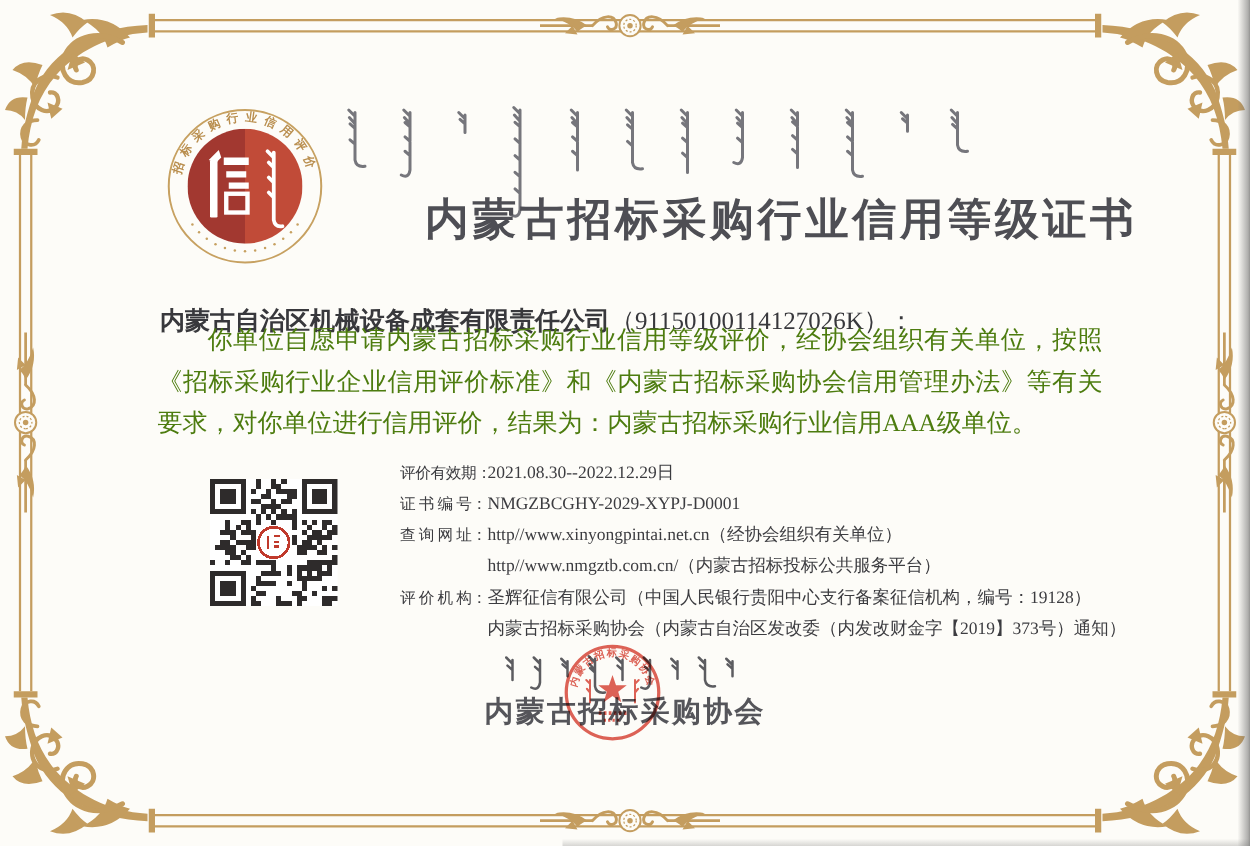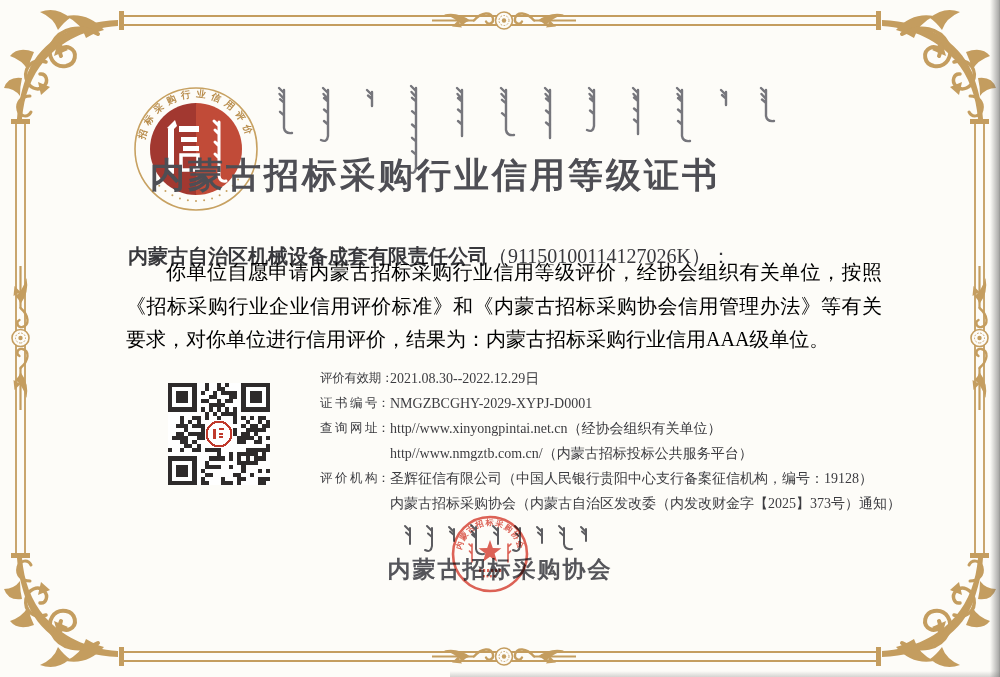--- a/index.html
+++ b/index.html
@@ -13,26 +13,26 @@
   .scan-right{position:absolute;right:0;top:0;width:10px;height:100%;z-index:9;
       background:linear-gradient(to right,rgba(0,0,0,0),rgba(110,110,110,.55) 85%,rgba(90,90,90,.65));}
   .scan-bottom{position:absolute;right:0;bottom:0;width:55%;height:6px;z-index:9;
       background:linear-gradient(to bottom,rgba(0,0,0,0),rgba(120,120,120,.30));}
   
   .logo{left:131px;top:84px;width:130px;height:130px;z-index:3;}
   
   .mong-top{left:272px;top:82px;width:540px;height:100px;z-index:2;}
   .mong-footer{left:402px;top:523px;width:200px;height:34px;z-index:2;}
   
-  .title{left:150px;top:152px;width:760px;text-align:left;font-size:35px;font-weight:bold;
+  .title{left:150px;top:152px;width:760px;text-align:right;font-size:35px;font-weight:bold;
          letter-spacing:3px;color:#4e4e54;z-index:3;}
   
   .company{left:128px;top:243px;width:800px;font-size:20px;color:#38383c;z-index:3;}
   .company .cname{font-weight:bold;}
-  .body-par{left:126px;top:256px;width:756px;font-size:20px;line-height:33.5px;color:#000000;
+  .body-par{left:126px;top:256px;width:756px;font-size:20px;line-height:33.5px;color:#4d7c0f;
             text-align:justify;text-indent:2em;z-index:3;}
   
   .qr-wrap{left:168px;top:383px;width:102px;height:102px;z-index:3;}
   
   .details{left:320px;top:366px;z-index:3;color:#3c3c40;}
   .detail-row{display:flex;height:25px;line-height:25px;white-space:pre;}
   .detail-row .lbl{width:70px;font-size:12.5px;letter-spacing:-0.3px;flex:0 0 70px;}
   .detail-row .val{font-size:14px;}
   
   .issuer{left:300px;top:554px;width:400px;text-align:center;font-size:23px;font-weight:600;
@@ -344,21 +344,21 @@
         <path d="M11.4 11.2 L11.4 13.8 M12.6 11.2 H13.8 M12.6 12.4 H13.6 M12.6 13.3 H13.6" stroke="#c0392b" stroke-width="0.5" fill="none"></path>
       </svg>
   </div>
 
   <div class="abs details">
     <div class="detail-row"><span class="lbl">评价有效期：</span><span class="val">2021.08.30--2022.12.29日</span></div>
     <div class="detail-row"><span class="lbl">证 书 编 号：</span><span class="val">NMGZBCGHY-2029-XYPJ-D0001</span></div>
     <div class="detail-row"><span class="lbl">查 询 网 址：</span><span class="val">http//www.xinyongpintai.net.cn（经协会组织有关单位）</span></div>
     <div class="detail-row"><span class="lbl"></span><span class="val">http//www.nmgztb.com.cn/（内蒙古招标投标公共服务平台）</span></div>
     <div class="detail-row"><span class="lbl">评 价 机 构：</span><span class="val">圣辉征信有限公司（中国人民银行贵阳中心支行备案征信机构，编号：19128）</span></div>
-    <div class="detail-row"><span class="lbl"></span><span class="val">内蒙古招标采购协会（内蒙古自治区发改委（内发改财金字【2025】373号）通知）</span></div>
+    <div class="detail-row"><span class="lbl"></span><span class="val">内蒙古招标采购协会（内蒙古自治区发改委（内发改财金字【2019】373号）通知）</span></div>
   </div>
 
   <svg class="abs mong-footer" id="mong-footer" width="200" height="34">
       <path d="M8 5 L8 21 M8 8 L3 3 M8 13 L4 9.5" fill="none" stroke="#5c5c60" stroke-width="2" stroke-linecap="round"></path>
       <path d="M30 5 L30 23 M30 8 L25 3 M30 14 L26 10.5 M30 23 Q29 30 23 27" fill="none" stroke="#5c5c60" stroke-width="2" stroke-linecap="round"></path>
       <path d="M52 6 L52 18 M52 9 L47 4 M52 12 L48 8.5" fill="none" stroke="#5c5c60" stroke-width="2" stroke-linecap="round"></path>
       <path d="M74 4 L74 26 M74 7 L69 2 M74 13 L69.5 8 M74 15 L70 11.5 M74 26 Q75 32 82 31" fill="none" stroke="#5c5c60" stroke-width="2" stroke-linecap="round"></path>
       <path d="M96 5 L96 21 M96 8 L91 3 M96 13 L92 9.5" fill="none" stroke="#5c5c60" stroke-width="2" stroke-linecap="round"></path>
       <path d="M118 5 L118 23 M118 8 L113 3 M118 14 L114 10.5 M118 23 Q117 30 111 27" fill="none" stroke="#5c5c60" stroke-width="2" stroke-linecap="round"></path>
       <path d="M140 6 L140 20 M140 9 L135 4 M140 13 L136 9.5" fill="none" stroke="#5c5c60" stroke-width="2" stroke-linecap="round"></path>

